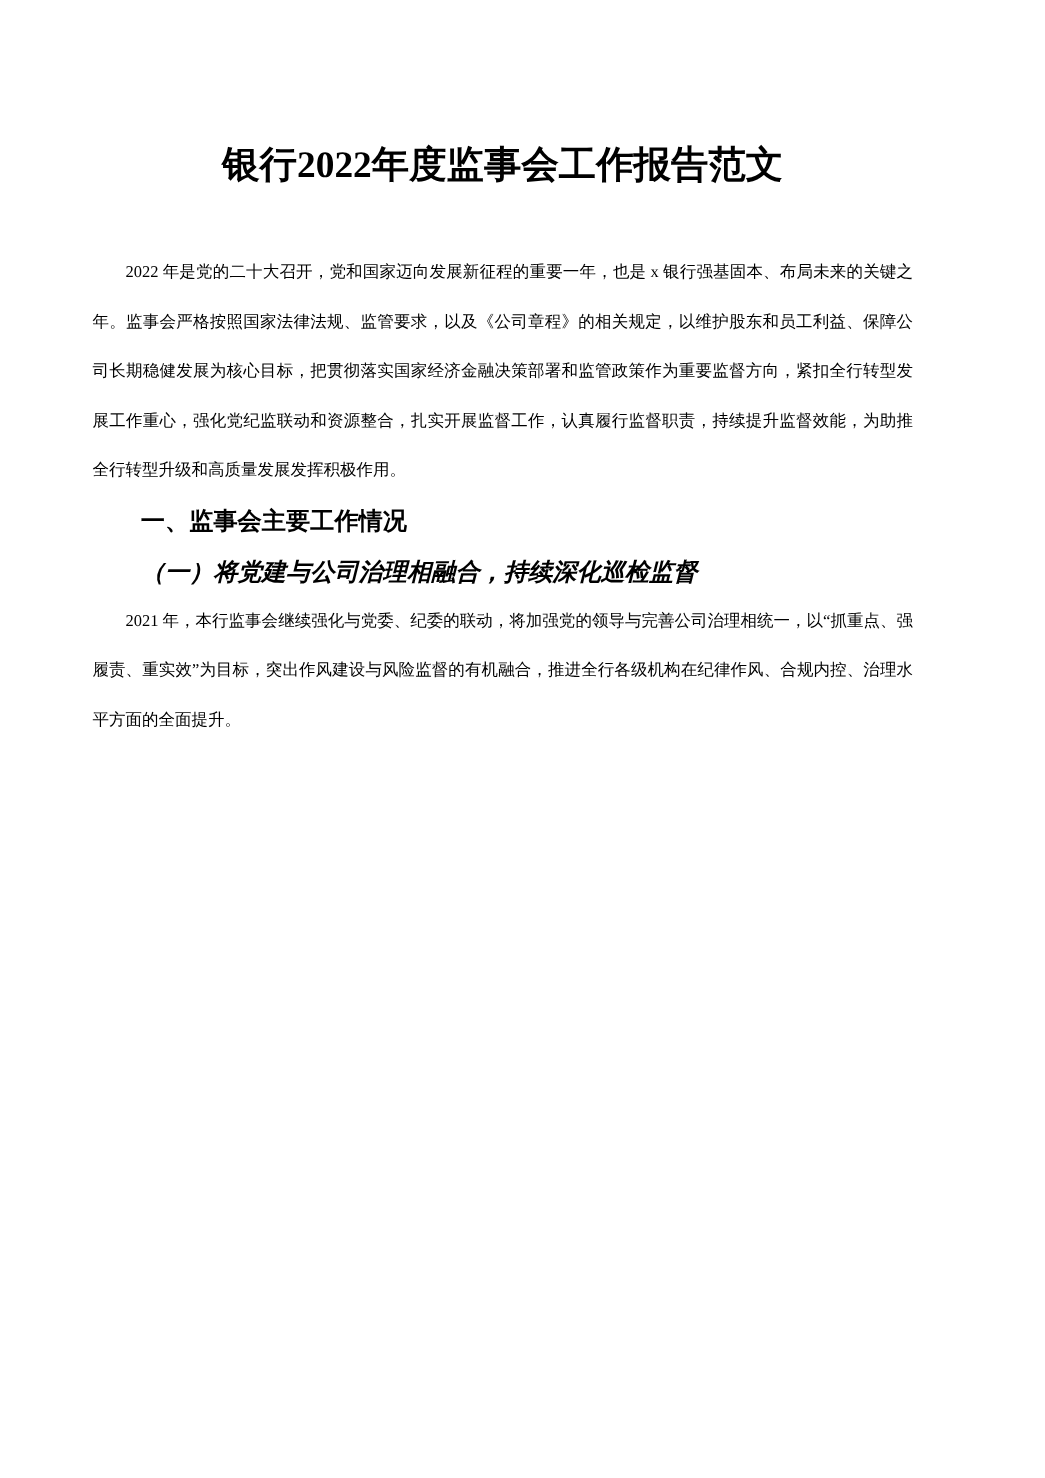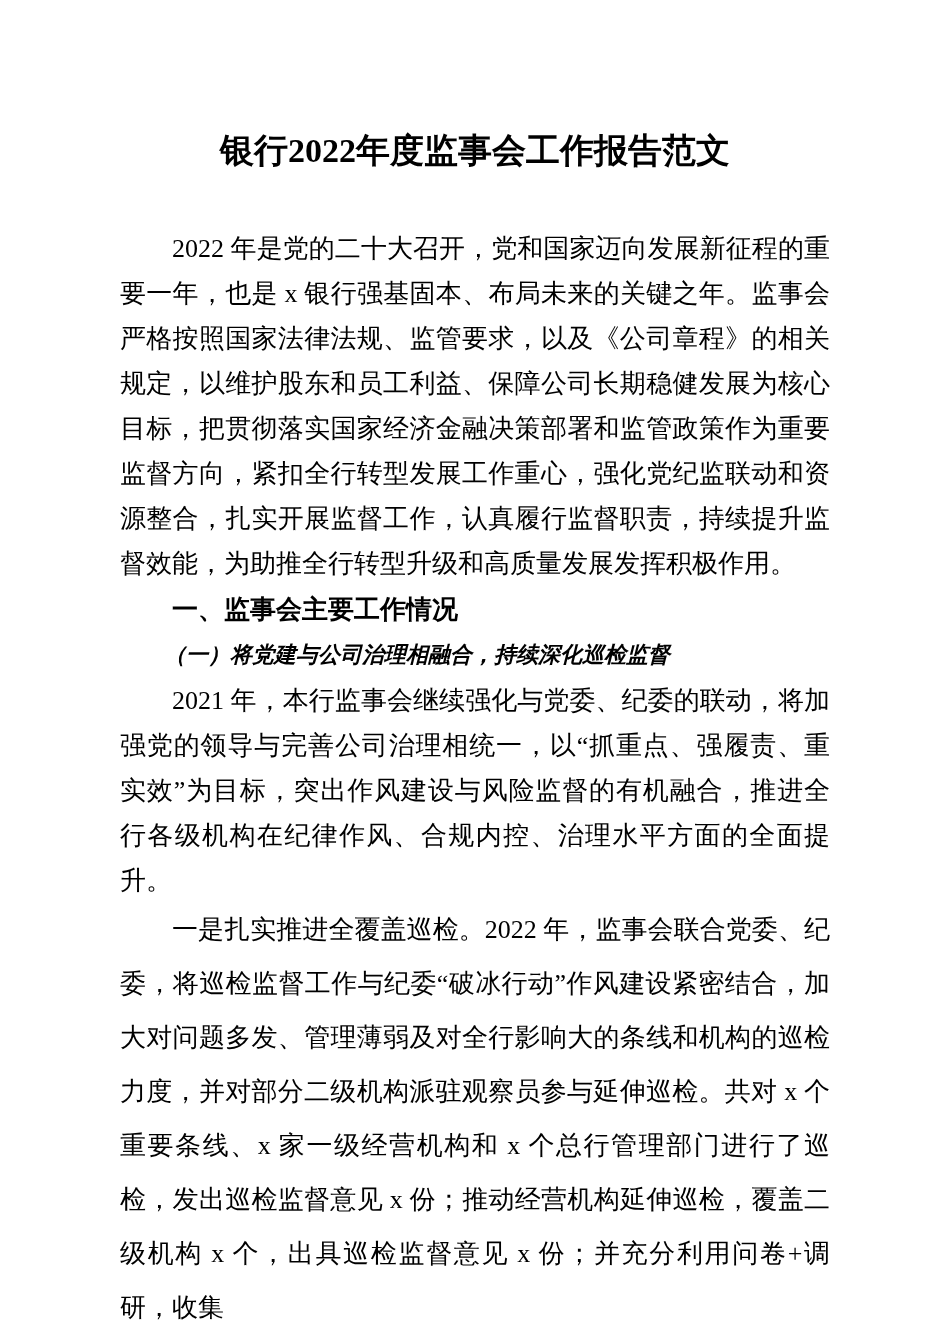--- a/index.html
+++ b/index.html
@@ -7,46 +7,46 @@
     padding: 0;
     background: #ffffff;
   }
   .page {
     position: relative;
     width: 950px;
     height: 1344px;
     box-sizing: border-box;
     background: #ffffff;
     color: #000000;
-    padding: 128px 120px 40px 120px;
+    padding: 128px 120px 40px 84px;
     overflow: hidden;
     font-family: "Liberation Serif", "DejaVu Serif", serif;
   }
   .doc-title {
     text-align: center;
     font-size: 34px;
     font-weight: bold;
     line-height: 1.35;
     margin: 0 0 52px 0;
     font-family: "Liberation Serif", "DejaVu Serif", serif;
   }
   .para {
-    font-size: 26px;
+    font-size: 15px;
     line-height: 45px;
     text-align: justify;
     text-indent: 2em;
     margin: 0;
     font-family: "Liberation Serif", "DejaVu Serif", serif;
     word-break: break-all;
   }
   .para.spaced {
     line-height: 54px;
   }
   .heading-1 {
-    font-size: 26px;
+    font-size: 22px;
     font-weight: bold;
     line-height: 46px;
     text-indent: 2em;
     margin: 0;
     font-family: "Liberation Sans", "DejaVu Sans", sans-serif;
   }
   .heading-2 {
     font-size: 22px;
     font-weight: bold;
     line-height: 46px;
@@ -64,15 +64,14 @@
   <h1 class="doc-title">银行2022年度监事会工作报告范文</h1>
 
   <p class="para">2022 年是党的二十大召开，党和国家迈向发展新征程的重要一年，也是 x 银行强基固本、布局未来的关键之年。监事会严格按照国家法律法规、监管要求，以及《公司章程》的相关规定，以维护股东和员工利益、保障公司长期稳健发展为核心目标，把贯彻落实国家经济金融决策部署和监管政策作为重要监督方向，紧扣全行转型发展工作重心，强化党纪监联动和资源整合，扎实开展监督工作，认真履行监督职责，持续提升监督效能，为助推全行转型升级和高质量发展发挥积极作用。</p>
 
   <p class="heading-1">一、监事会主要工作情况</p>
 
   <p class="heading-2">（一）将党建与公司治理相融合，持续深化巡检监督</p>
 
   <p class="para">2021 年，本行监事会继续强化与党委、纪委的联动，将加强党的领导与完善公司治理相统一，以“抓重点、强履责、重实效”为目标，突出作风建设与风险监督的有机融合，推进全行各级机构在纪律作风、合规内控、治理水平方面的全面提升。</p>
 
-  <p class="para spaced">一是扎实推进全覆盖巡检。2022 年，监事会联合党委、纪委，将巡检监督工作与纪委“破冰行动”作风建设紧密结合，加大对问题多发、管理薄弱及对全行影响大的条线和机构的巡检力度，并对部分二级机构派驻观察员参与延伸巡检。共对 x 个重要条线、x 家一级经营机构和 x 个总行管理部门进行了巡检，发出巡检监督意见 x 份；推动经营机构延伸巡检，覆盖二级机构 x 个，出具巡检监督意见 x 份；并充分利用问卷+调研，收集</p>
 
 </div>
 
 </body></html>

